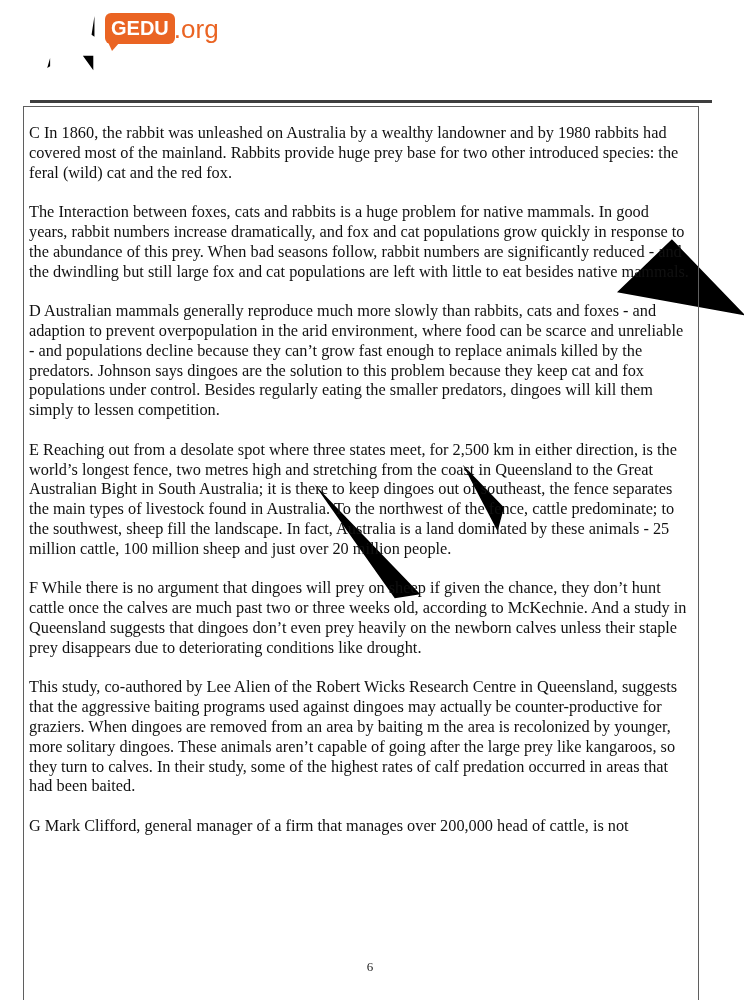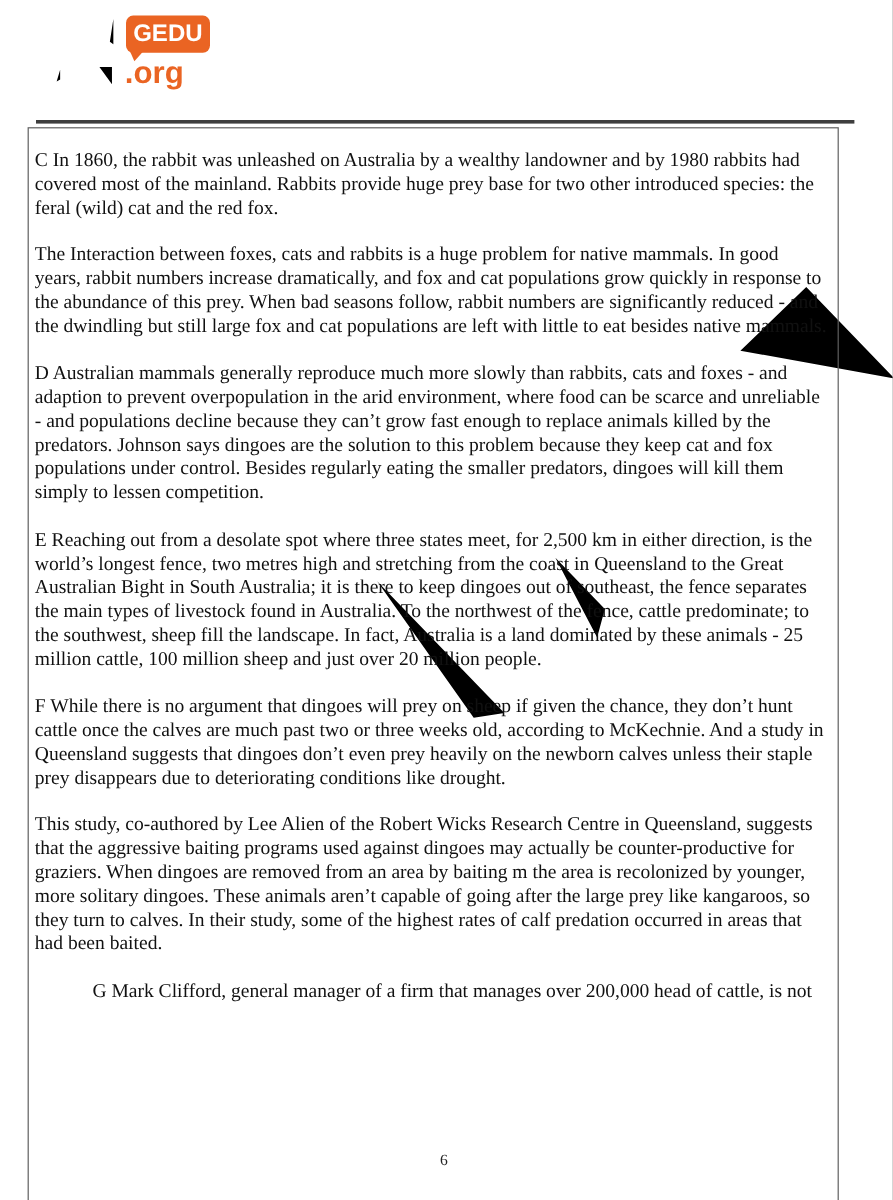--- a/index.html
+++ b/index.html
@@ -15,40 +15,40 @@
 
   
   .logo {
     position:absolute; left:42px; top:13px;
     display:flex; align-items:flex-start;
     z-index:3;
   }
   .logo-cn { display:flex; flex-direction:column; gap:1px; color:#2b4a9c; }
   .cn-row { display:flex; gap:2px; }
   .cn-glyph { width:29px; height:29px; display:block; }
-  .logo-right { margin-left:3px; display:flex; flex-direction:column; }
+  .logo-right { margin-left:3px; display:flex; flex-direction:row; }
   .gedu-bubble {
     position:relative;
     background:#ea6423; color:#fff;
     font-family:"Liberation Sans", sans-serif;
     font-weight:bold; font-size:20px; line-height:1;
     padding:5px 6px 6px 6px;
     border-radius:6px;
     letter-spacing:0px;
   }
   .gedu-bubble .tail {
     position:absolute; left:3px; bottom:-7px;
     width:0; height:0;
     border-left:4px solid transparent;
     border-right:8px solid transparent;
     border-top:9px solid #ea6423;
   }
   .org-text {
     font-family:"Liberation Sans", sans-serif;
-    font-weight:bold; font-size:26px; line-height:1;
+    font-weight:normal; font-size:26px; line-height:1;
     color:#ea6423;
     margin-top:3px; margin-left:-1px;
     letter-spacing:0px;
   }
 
   
   .watermark {
     position:absolute; left:415px; top:505px;
     transform:translate(-50%,-50%) rotate(-44deg);
     display:flex; gap:6px;
@@ -72,21 +72,21 @@
     padding:16px 8px 0 5px;
     overflow:hidden;
     z-index:2;
     background:transparent;
     color:#111;
     font-size:16.3px;
     line-height:19.8px;
     text-align:left;
   }
   .content-box p { margin:0 0 19.8px 0; }
-  .content-box p:last-child { margin-bottom:0;margin-left:48px; }
+  .content-box p:last-child { margin-bottom:0; }
 
   
   .page-number {
     position:absolute; left:0; right:4px; top:959px;
     text-align:center;
     font-size:13px; color:#222;
     z-index:2;
   }
 </style>
 </head>

